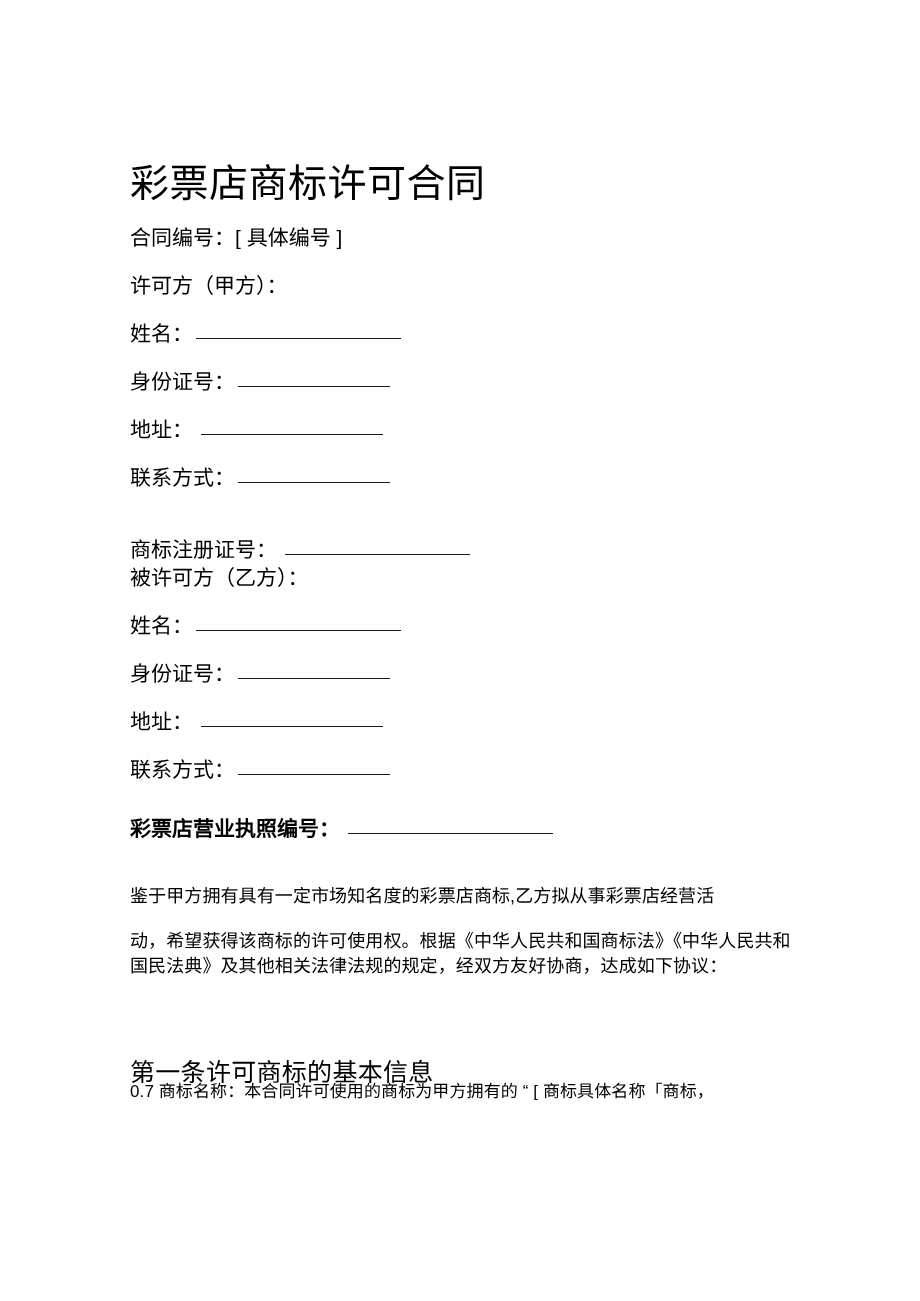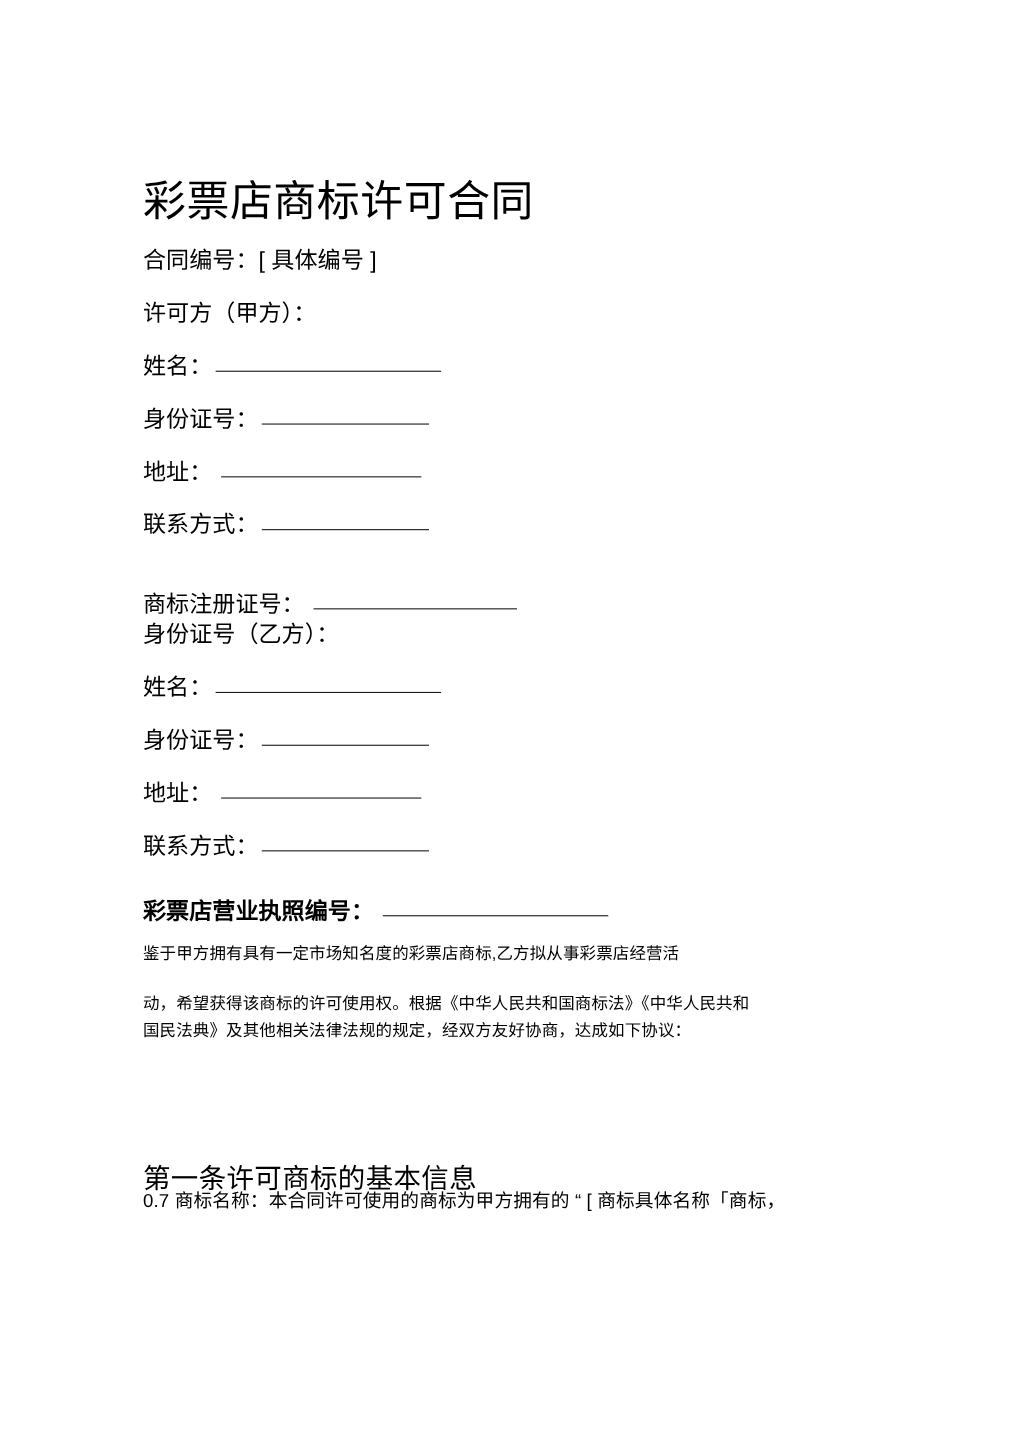--- a/index.html
+++ b/index.html
@@ -63,24 +63,25 @@
     border-bottom: 1.6px solid #1a1a1a;
     vertical-align: 2px;
     height: 11px;
     margin-left: 3px;
   }
 
   
   .recital-line {
     position: absolute;
     left: 0;
-    font-size: 15px;
+    font-size: 18px;
     line-height: 24px;
     white-space: nowrap;
     letter-spacing: 0.1px;
+    margin-top: 28px;
   }
 
   
   .section-heading {
     position: absolute;
     left: 0;
     top: 1035px;
     font-size: 25px;
     line-height: 32px;
     font-weight: 400;
@@ -125,21 +126,21 @@
       <span class="lbl">地址：</span><span class="blank" style="width:182px;margin-left:8px;"></span>
     </div>
     <div class="line" style="top:466px;">
       <span class="lbl">联系方式：</span><span class="blank" style="width:152px;"></span>
     </div>
     <div class="line" style="top:538px;">
       <span class="lbl">商标注册证号：</span><span class="blank" style="width:185px;margin-left:8px;"></span>
     </div>
 
     <div class="line" style="top:566px;">
-      <span class="lbl">身份证号（乙方）：</span>
+      <span class="lbl">被许可方（乙方）：</span>
     </div>
 
     <div class="line" style="top:614px;">
       <span class="lbl">姓名：</span><span class="blank" style="width:205px;"></span>
     </div>
     <div class="line" style="top:662px;">
       <span class="lbl">身份证号：</span><span class="blank" style="width:152px;"></span>
     </div>
     <div class="line" style="top:710px;">
       <span class="lbl">地址：</span><span class="blank" style="width:182px;margin-left:8px;"></span>

